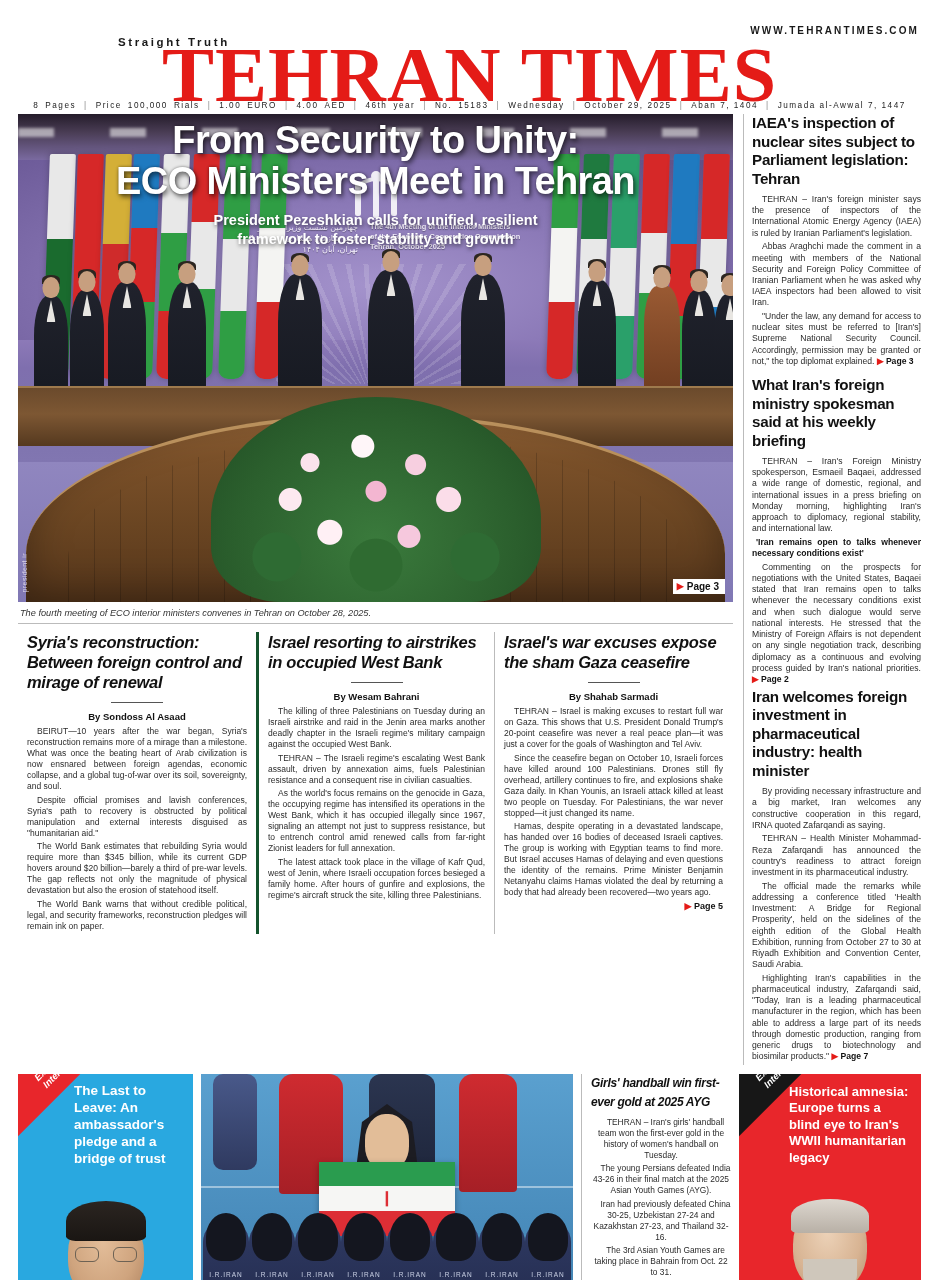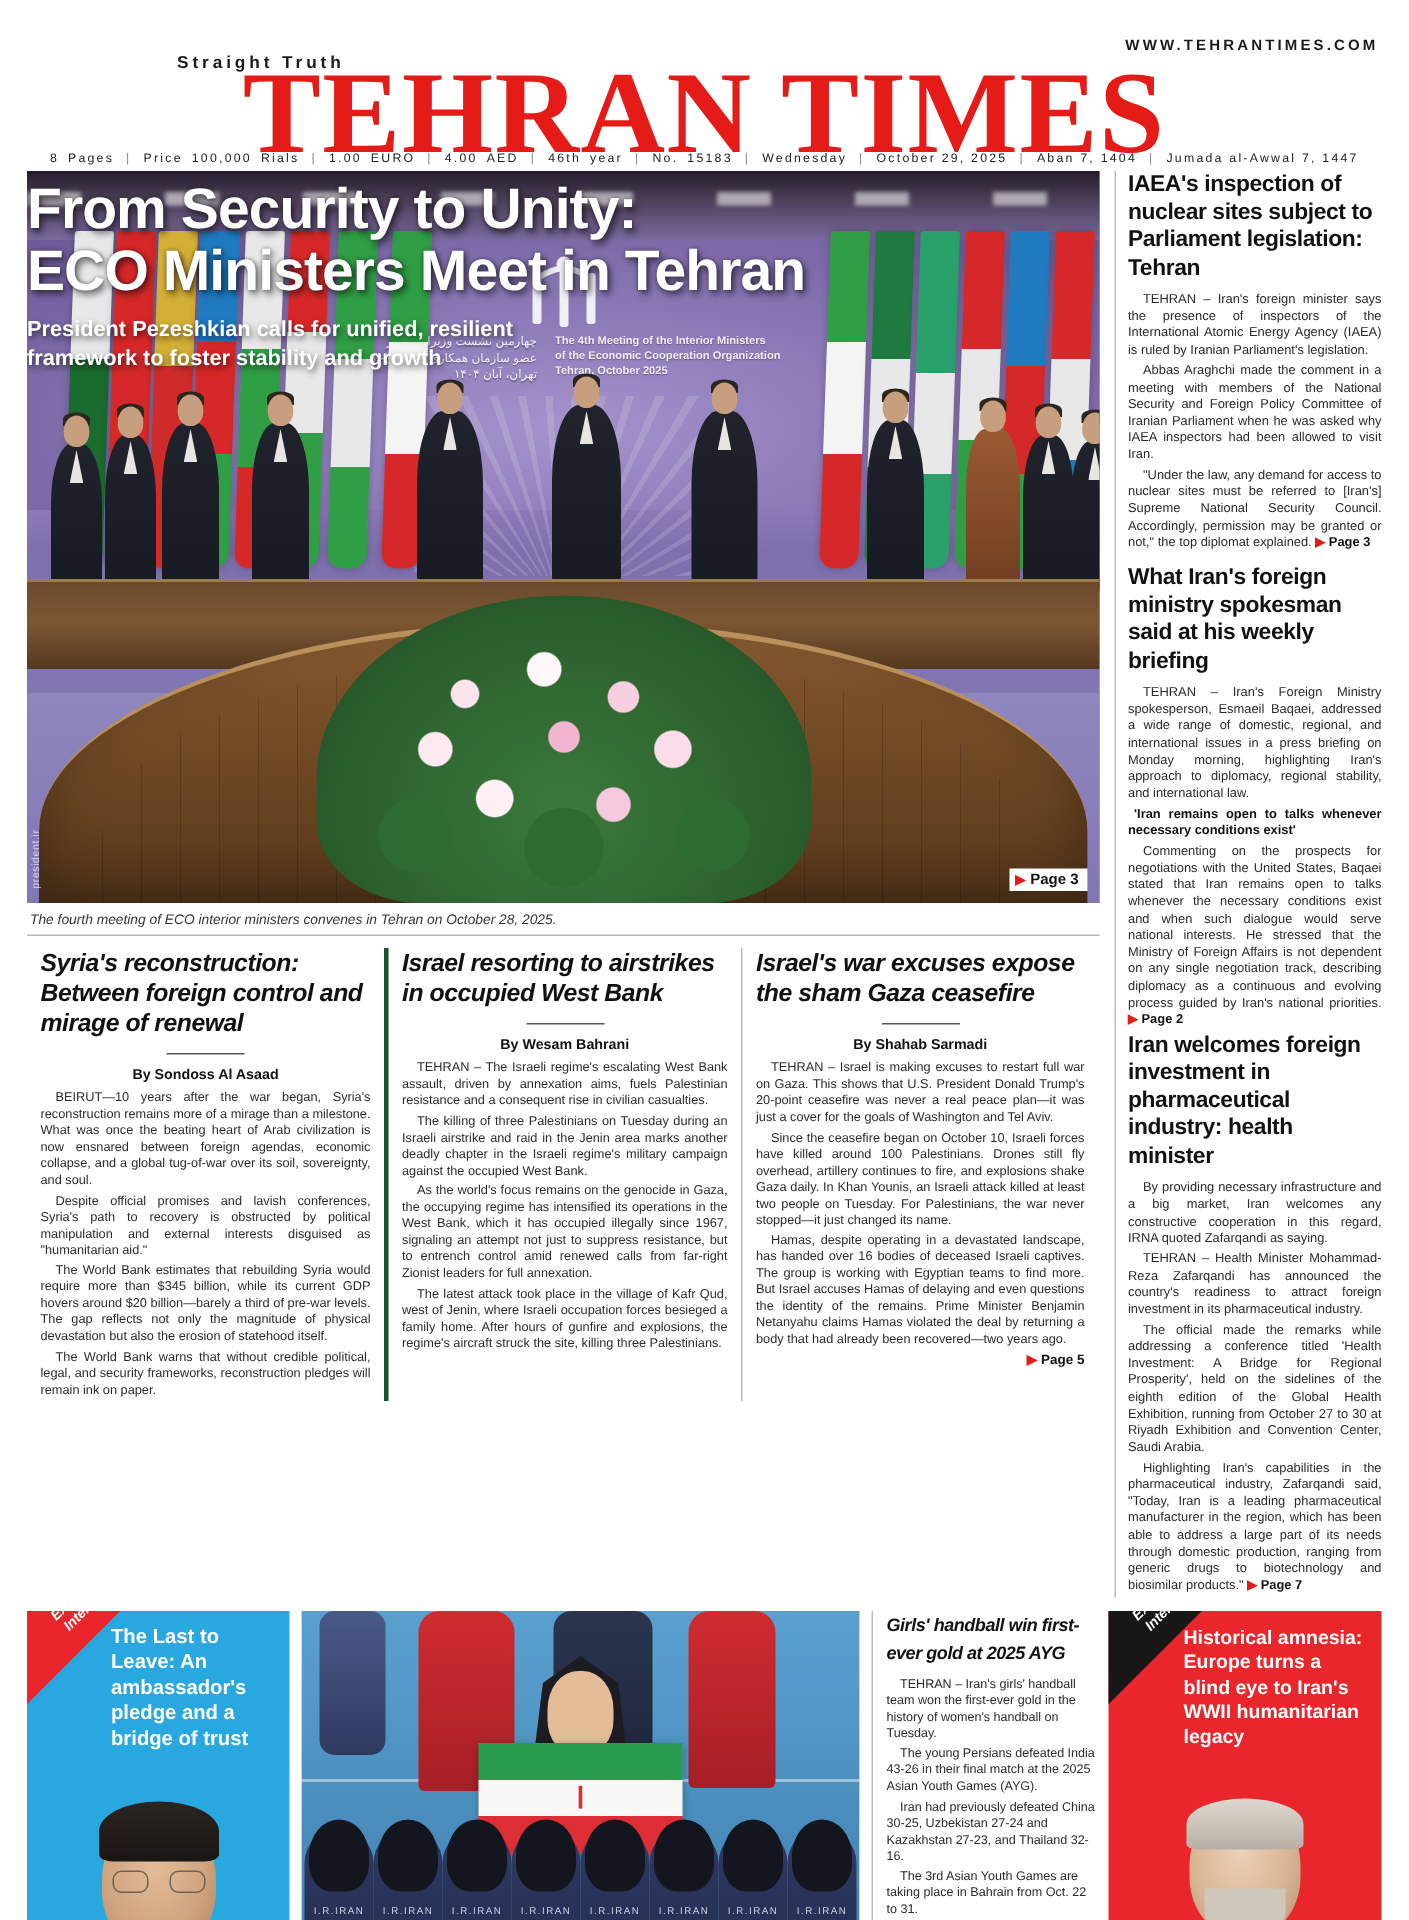--- a/index.html
+++ b/index.html
@@ -154,21 +154,21 @@
       radial-gradient(circle at 80% 78%, #2e6b33 0 24px, transparent 25px),
       radial-gradient(ellipse at 50% 70%, #3a7a3c 0%, #2b5f2d 60%, #1f4a22 100%);
   }
   .credit-vert {
     position: absolute; left: 3px; bottom: 10px;
     writing-mode: vertical-rl; transform: rotate(180deg);
     font-size: 7px; color: #e8e2ef; letter-spacing: .4px; opacity: .85;
   }
 
   .headline-overlay {
-    position: absolute; left: 0; right: 0; top: 6px; z-index: 5;
+    position: absolute; left: 0; right: 0; top: 6px; text-align: center; z-index: 5;
   }
   .headline-overlay h1 {
     font-size: 38px; line-height: 41px; color: #fff; font-weight: 700;
     letter-spacing: -0.6px;
     text-shadow: 2px 3px 5px rgba(0,0,0,.55), 0 0 3px rgba(0,0,0,.45);
   }
   .headline-overlay .deck {
     margin-top: 9px; font-size: 14.5px; line-height: 19px; font-weight: 700; color: #fff;
     text-shadow: 1px 2px 4px rgba(0,0,0,.6);
   }
@@ -278,21 +278,21 @@
     border-radius: 24px 24px 3px 3px;
   }
   .pl .hood { position:absolute; left:50%; top:-6px; transform:translateX(-50%); width:40px; height:48px; border-radius:50% 50% 38% 38%; background:#14161f; }
   .pl .iran { position:absolute; left:50%; top:52px; transform:translateX(-50%); color:#c9d0e4; font-size:6.5px; letter-spacing:1px; }
 
   .b-midtext { width: 150px; padding-left: 9px; border-left: 1px solid #bbb; }
   .b-midtext h3 {
     font-style: italic; font-weight: 600; font-size: 12px; line-height: 19px;
     color: #111; letter-spacing: -0.3px; margin-bottom: 5px;
   }
-  .b-midtext p { font-size: 8.4px; line-height: 11px; color: #2b2b2b; margin-bottom: 2.5px; text-indent: 9px; text-align: left; }
+  .b-midtext p { font-size: 8.4px; line-height: 11px; color: #2b2b2b; margin-bottom: 2.5px; text-indent: 9px; text-align: center; }
 </style>
 </head>
 <body>
 
 <div class="page">
 
   <div class="masthead">
     <div class="slogan">Straight Truth</div>
     <div class="weburl">WWW.TEHRANTIMES.COM</div>
     <div class="logo">TEHRAN TIMES</div>
@@ -464,22 +464,22 @@
           <p>BEIRUT—10 years after the war began, Syria's reconstruction remains more of a mirage than a milestone. What was once the beating heart of Arab civilization is now ensnared between foreign agendas, economic collapse, and a global tug-of-war over its soil, sovereignty, and soul.</p>
           <p>Despite official promises and lavish conferences, Syria's path to recovery is obstructed by political manipulation and external interests disguised as "humanitarian aid."</p>
           <p>The World Bank estimates that rebuilding Syria would require more than $345 billion, while its current GDP hovers around $20 billion—barely a third of pre-war levels. The gap reflects not only the magnitude of physical devastation but also the erosion of statehood itself.</p>
           <p>The World Bank warns that without credible political, legal, and security frameworks, reconstruction pledges will remain ink on paper.</p>
         </div>
 
         <div class="col3">
           <h3>Israel resorting to airstrikes in occupied West Bank</h3>
           <div class="byline-rule"></div>
           <div class="byline">By Wesam Bahrani</div>
+          <p>The killing of three Palestinians on Tuesday during an Israeli airstrike and raid in the Jenin area marks another deadly chapter in the Israeli regime's military campaign against the occupied West Bank.</p>
           <p>TEHRAN – The Israeli regime's escalating West Bank assault, driven by annexation aims, fuels Palestinian resistance and a consequent rise in civilian casualties.</p>
-          <p>The killing of three Palestinians on Tuesday during an Israeli airstrike and raid in the Jenin area marks another deadly chapter in the Israeli regime's military campaign against the occupied West Bank.</p>
           <p>As the world's focus remains on the genocide in Gaza, the occupying regime has intensified its operations in the West Bank, which it has occupied illegally since 1967, signaling an attempt not just to suppress resistance, but to entrench control amid renewed calls from far-right Zionist leaders for full annexation.</p>
           <p>The latest attack took place in the village of Kafr Qud, west of Jenin, where Israeli occupation forces besieged a family home. After hours of gunfire and explosions, the regime's aircraft struck the site, killing three Palestinians.</p>
         </div>
 
         <div class="col3">
           <h3>Israel's war excuses expose the sham Gaza ceasefire</h3>
           <div class="byline-rule"></div>
           <div class="byline">By Shahab Sarmadi</div>
           <p>TEHRAN – Israel is making excuses to restart full war on Gaza. This shows that U.S. President Donald Trump's 20-point ceasefire was never a real peace plan—it was just a cover for the goals of Washington and Tel Aviv.</p>
           <p>Since the ceasefire began on October 10, Israeli forces have killed around 100 Palestinians. Drones still fly overhead, artillery continues to fire, and explosions shake Gaza daily. In Khan Younis, an Israeli attack killed at least two people on Tuesday. For Palestinians, the war never stopped—it just changed its name.</p>

